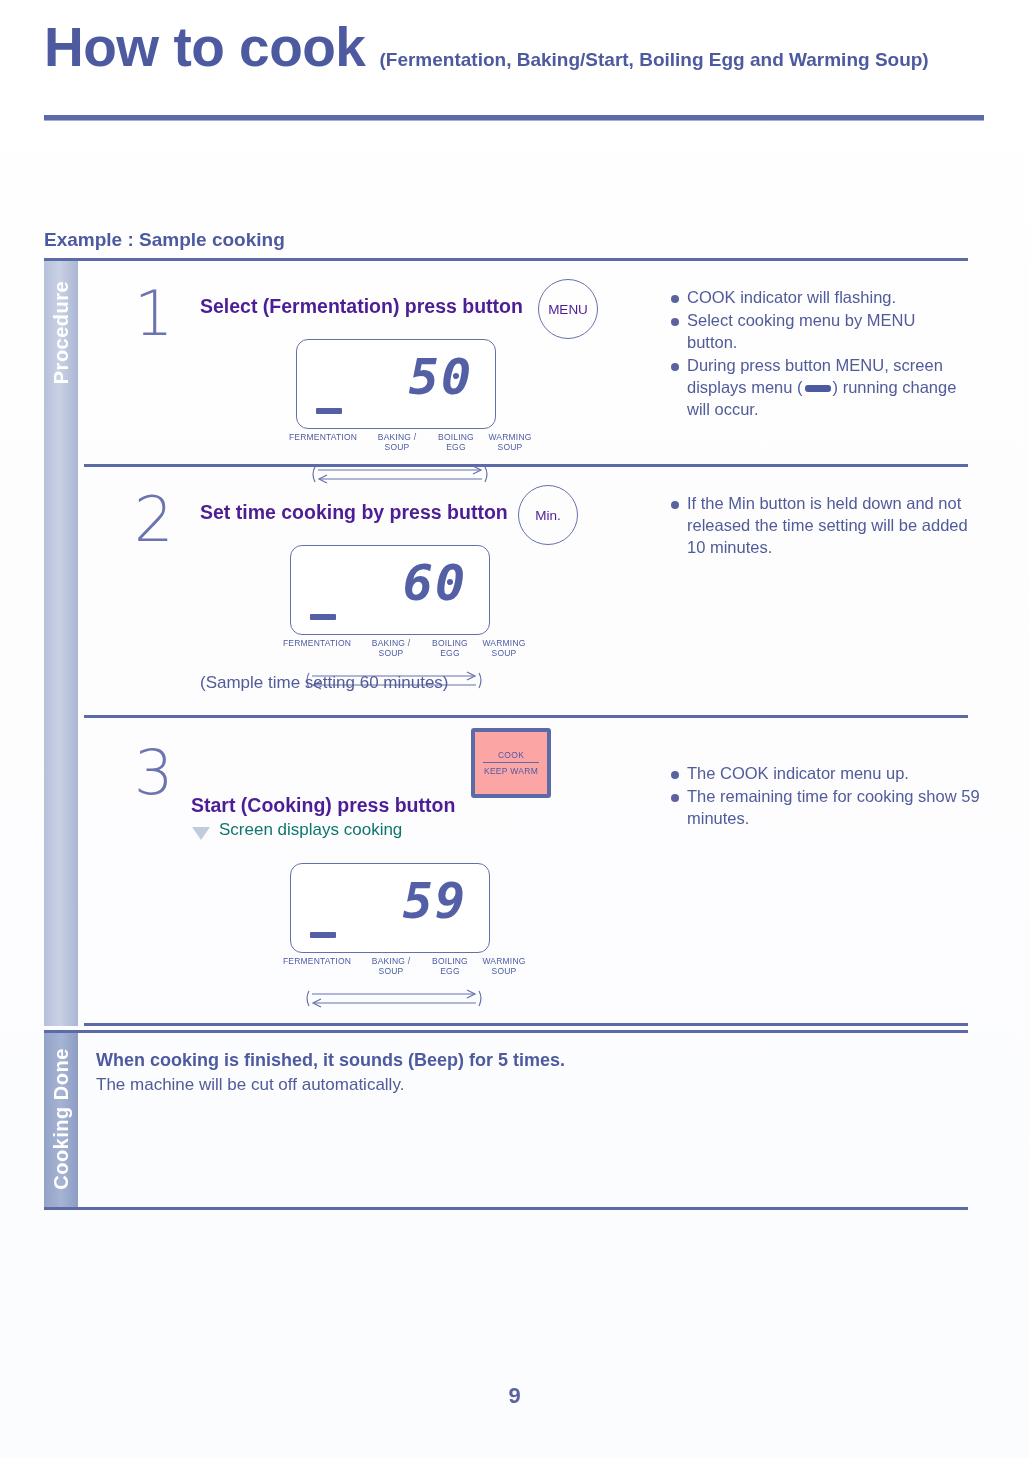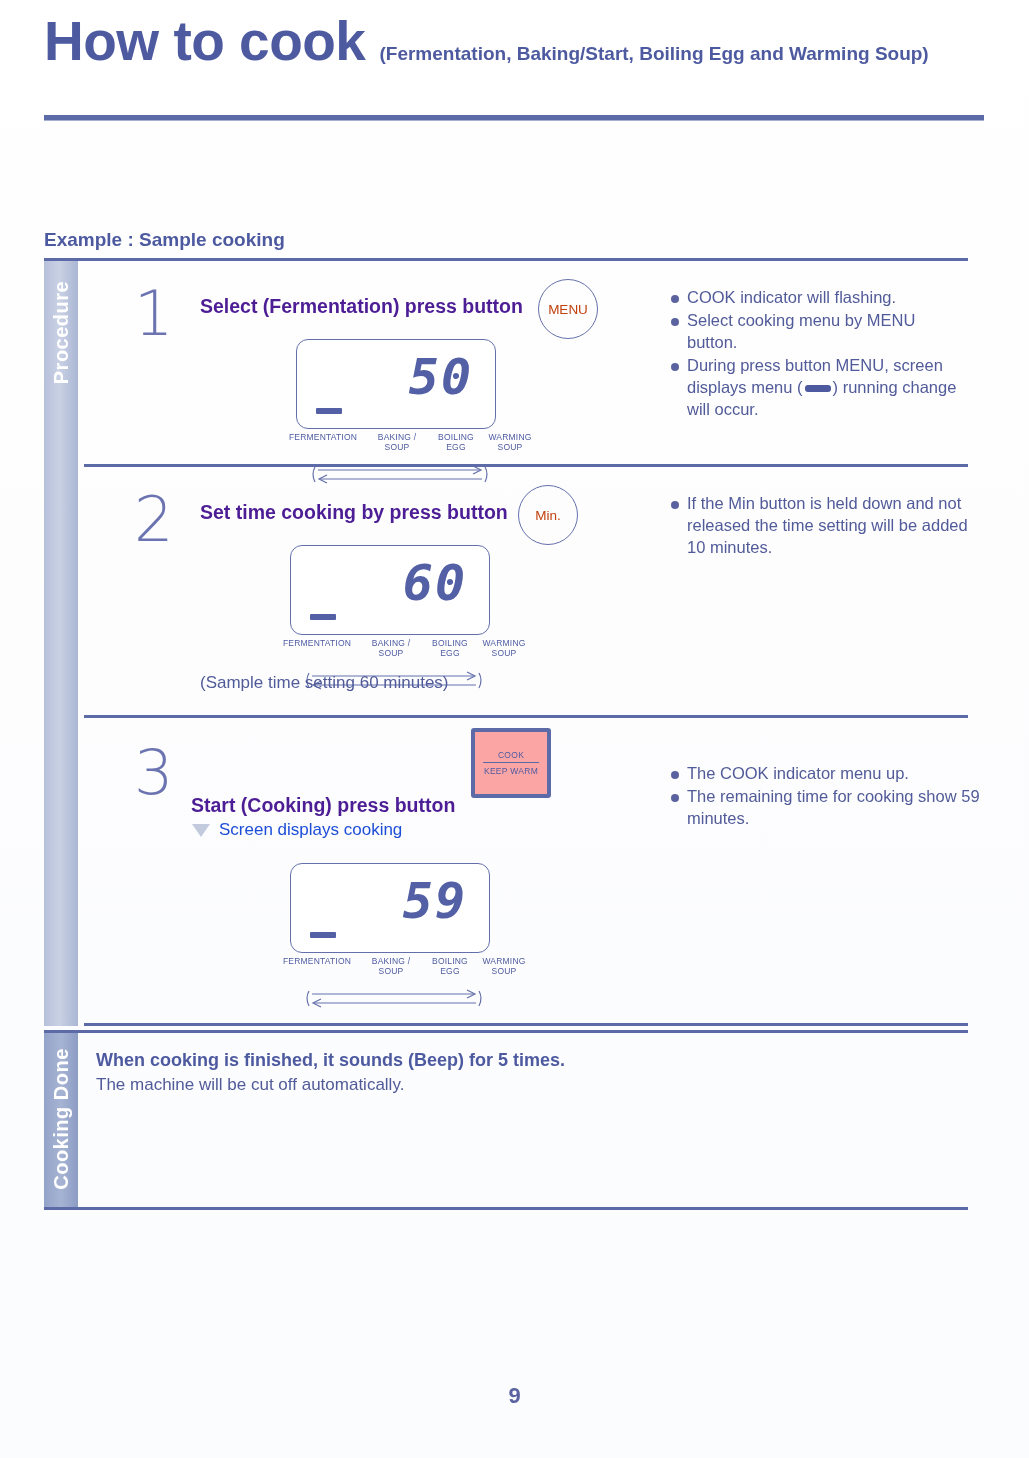--- a/index.html
+++ b/index.html
@@ -21,21 +21,21 @@
     position: absolute;
     left: 0; top: 0; right: 0; bottom: 0;
     background: linear-gradient(180deg, #ffffff 0%, #fdfdfe 40%, #fbfcfe 100%);
     pointer-events: none;
   }
 
   
   .header {
     position: absolute;
     left: 44px;
-    top: 14px;
+    top: 20px;
     width: 940px;
     display: flex;
     align-items: baseline;
   }
   .header-title {
     font-size: 55px;
     font-weight: bold;
     color: #4d5aa0;
     letter-spacing: -0.5px;
     line-height: 1;
@@ -151,21 +151,21 @@
   
   .round-btn {
     position: absolute;
     width: 58px;
     height: 58px;
     border: 1.6px solid #6570ab;
     border-radius: 50%;
     display: flex;
     align-items: center;
     justify-content: center;
-    color: #c2410c;
+    color: #4c1d95;
     font-size: 13.5px;
     background: transparent;
     text-align: center;
   }
 
   
   .sq-btn {
     position: absolute;
     width: 72px;
     height: 62px;
@@ -286,23 +286,23 @@
   .caption {
     position: absolute;
     font-size: 17px;
     color: #515b99;
   }
 
   
   .screen-note {
     position: absolute;
     display: flex;
-    align-items: center;
+    align-items: flex-end;
     font-size: 17px;
-    color: #1d4ed8;
+    color: #0f766e;
   }
   .tri-down {
     width: 0;
     height: 0;
     border-left: 9px solid transparent;
     border-right: 9px solid transparent;
     border-top: 13px solid #c2cadd;
     margin-right: 9px;
   }
 

